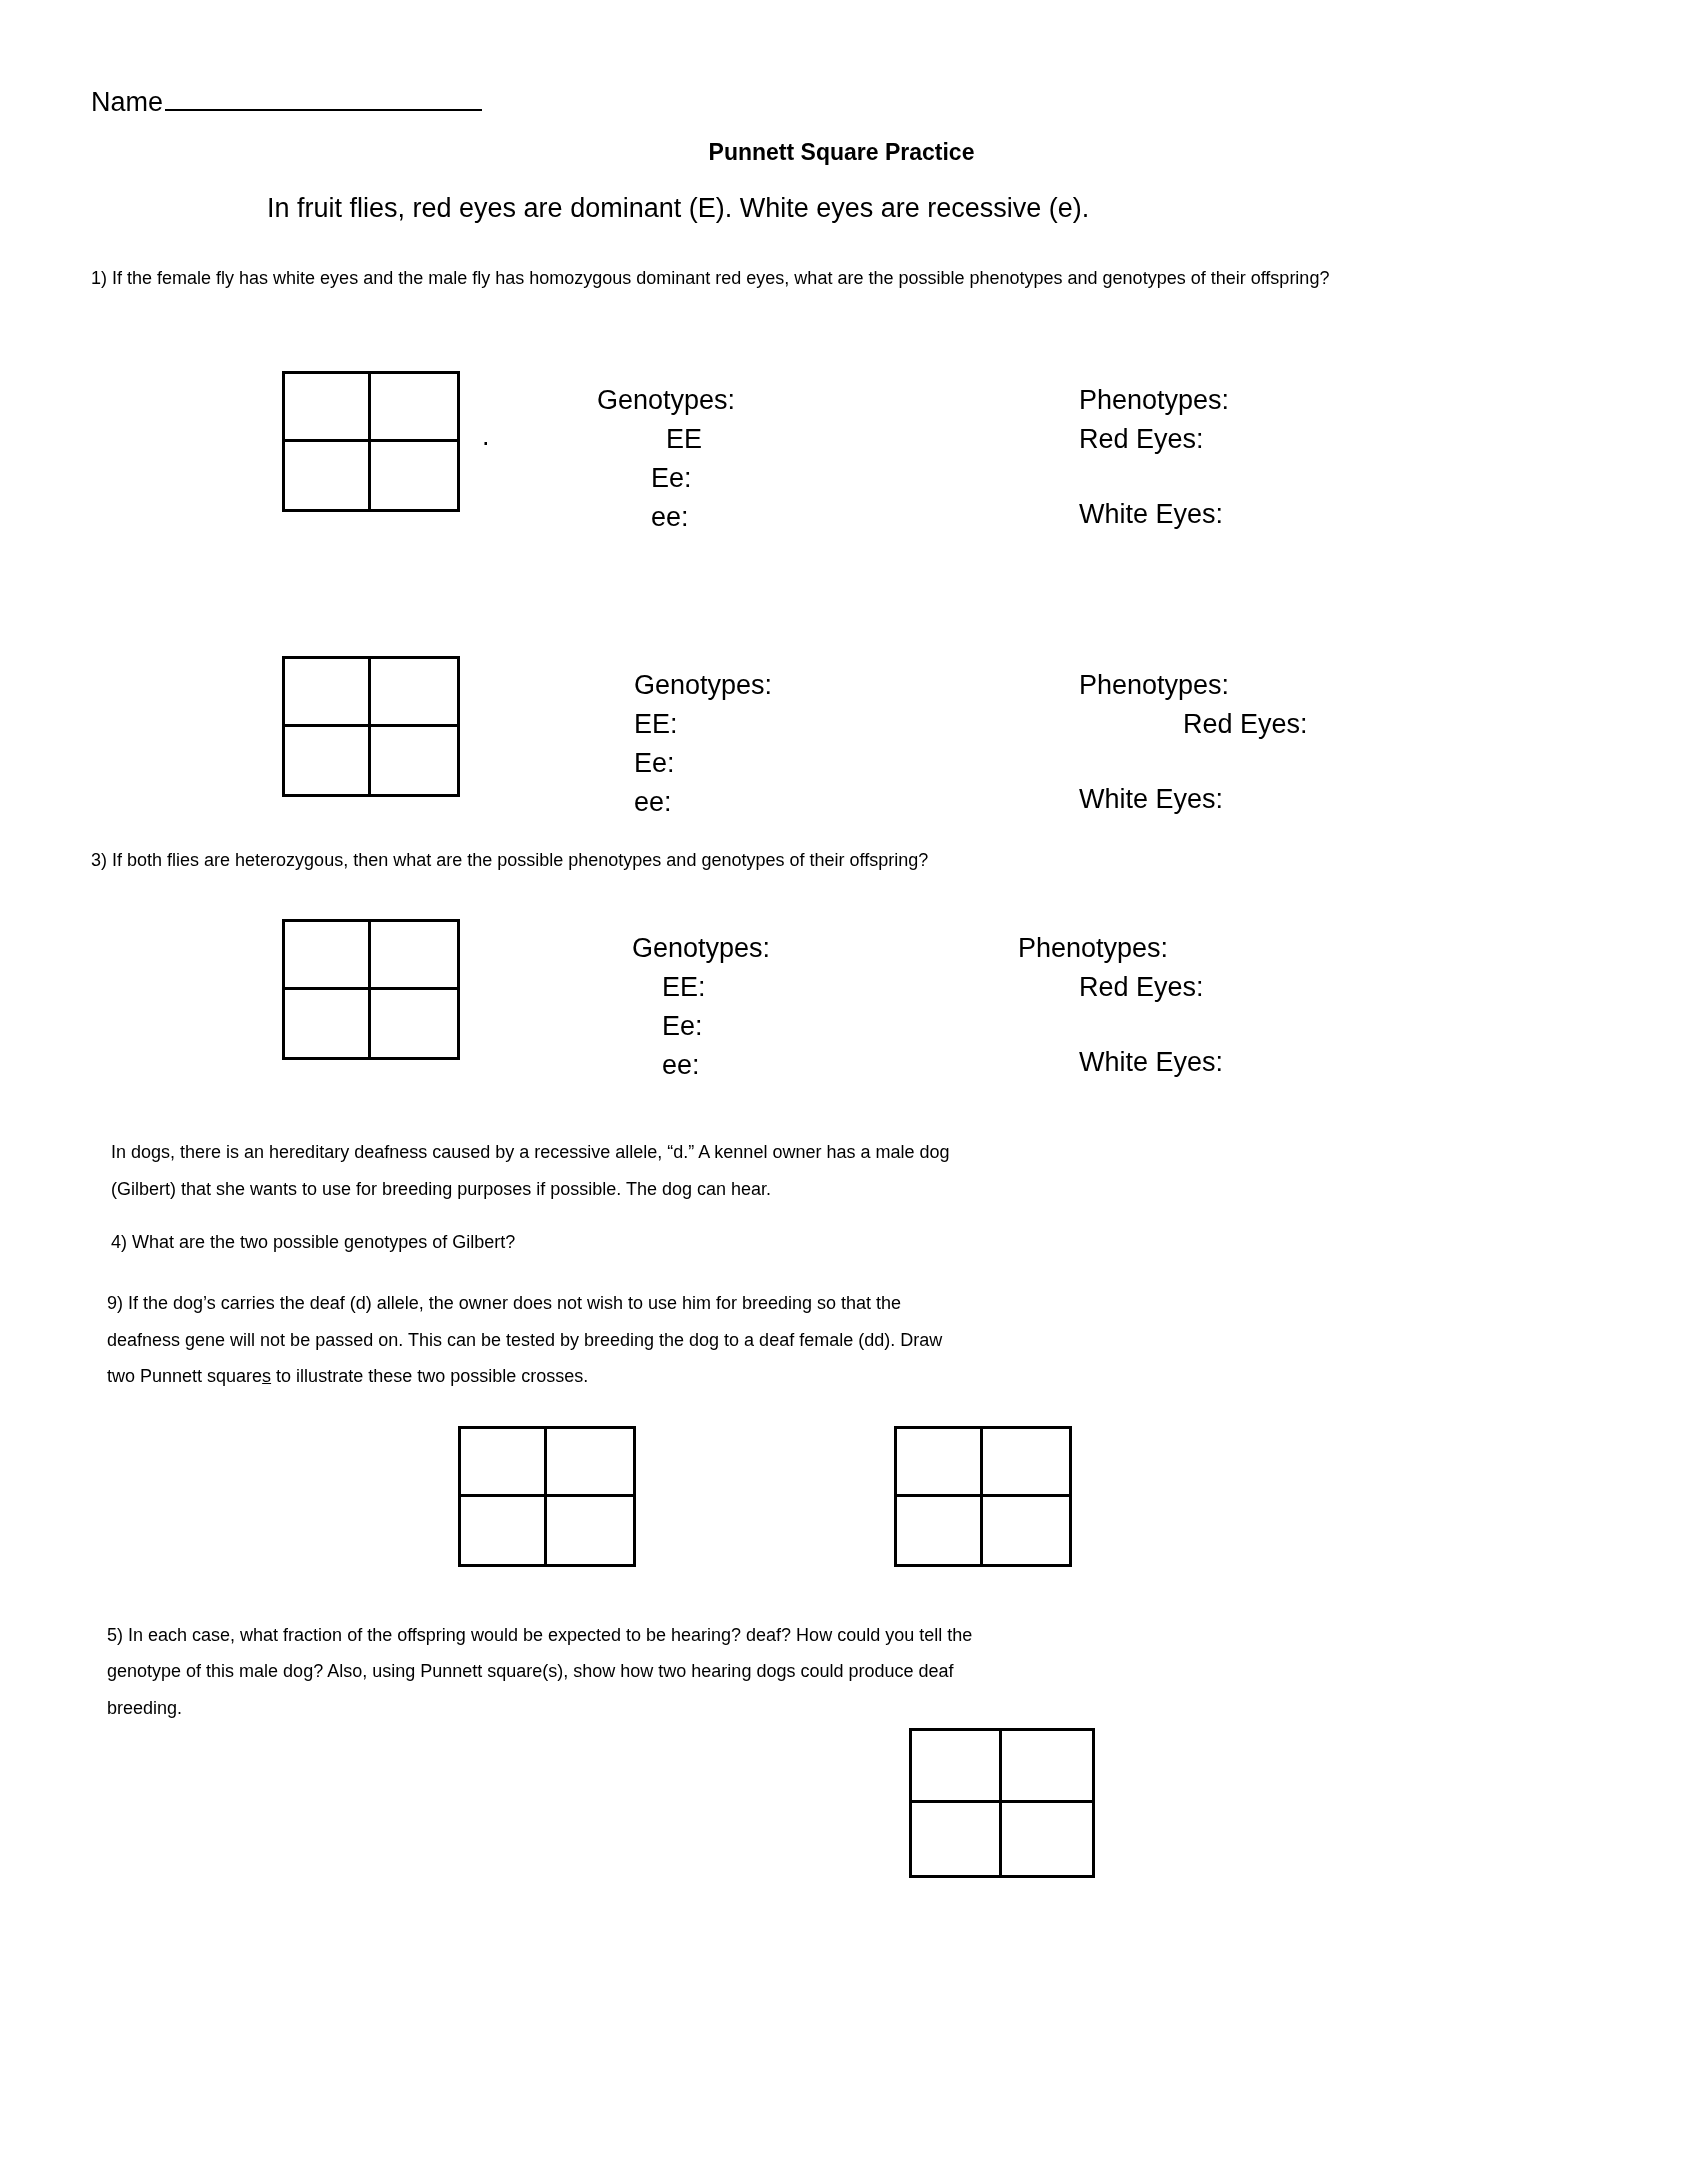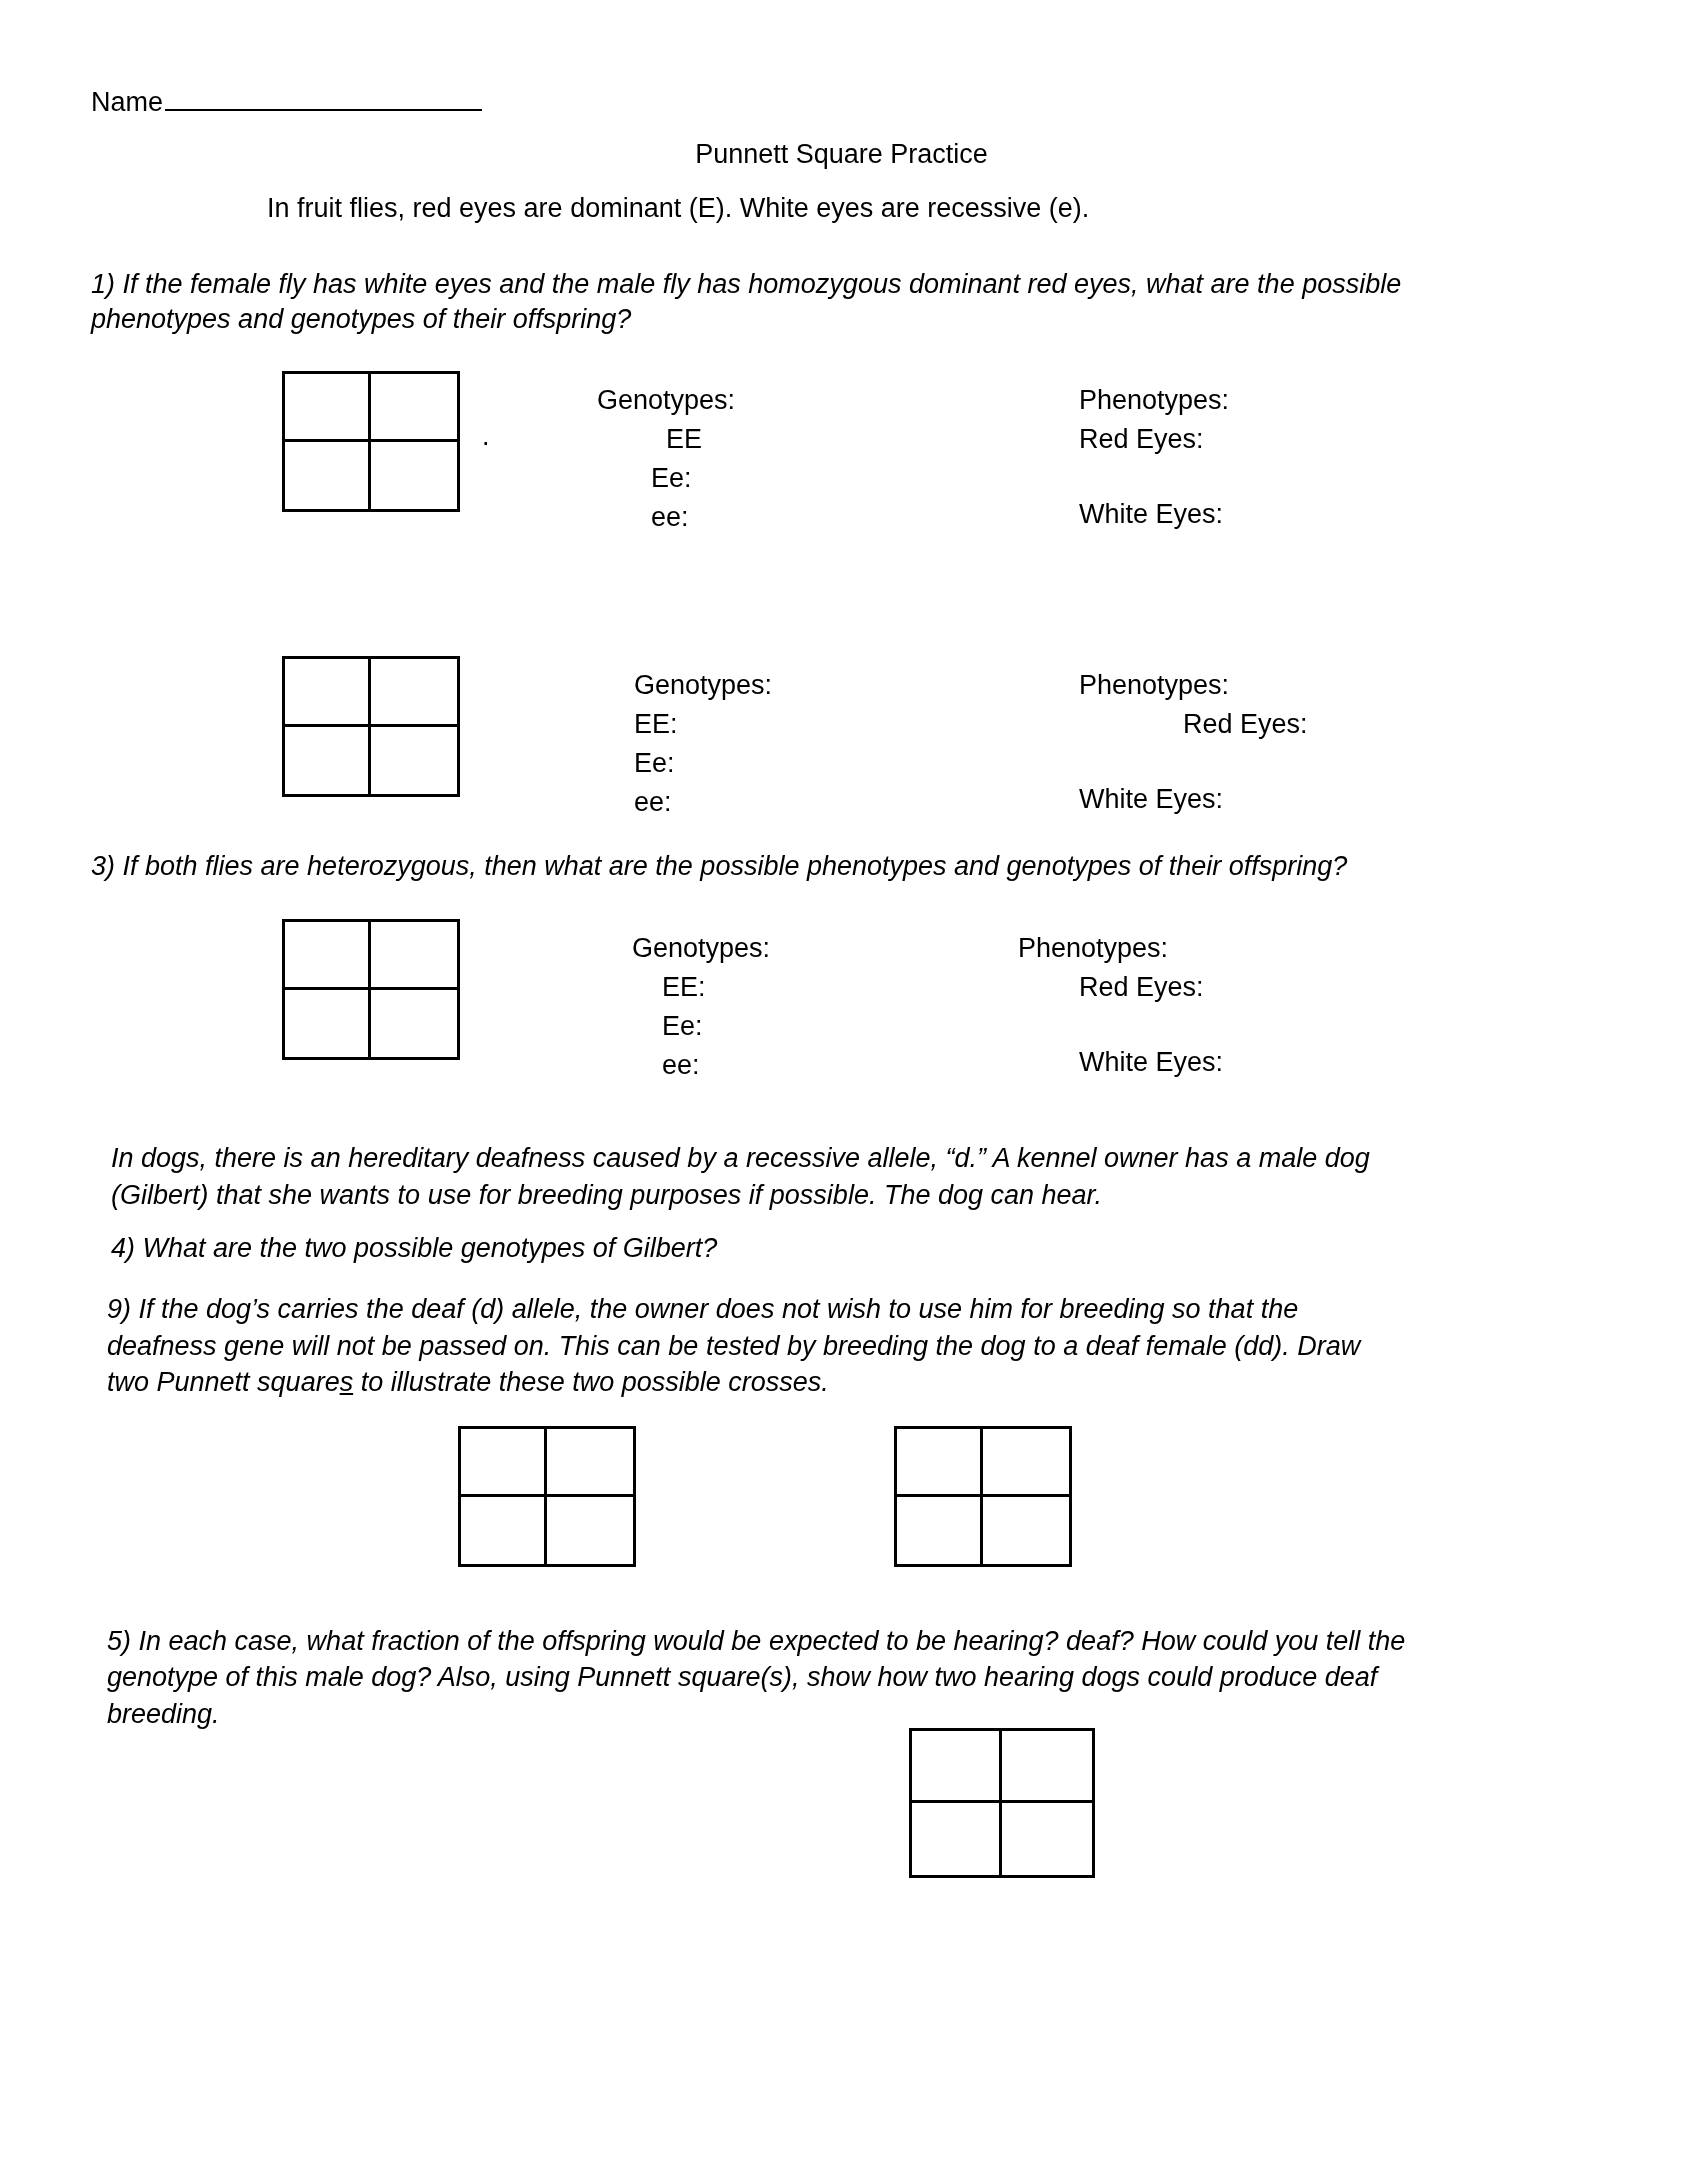--- a/index.html
+++ b/index.html
@@ -42,38 +42,37 @@
     margin-left: 2px;
   }
 
   
   .doc-title {
     position: absolute;
     left: 0;
     right: 0;
     top: 139px;
     text-align: center;
-    font-size: 27px;
-    font-weight: normal;
+    font-size: 23px;
+    font-weight: bold;
   }
 
   
   .intro {
     position: absolute;
     left: 267px;
     top: 193px;
     font-size: 27px;
   }
 
   
   .q-text {
     position: absolute;
-    font-size: 27px;
+    font-size: 18px;
     line-height: 1.30;
-    font-style: italic;
   }
 
   
   .punnett {
     position: absolute;
     border: 3px solid #000;
     box-sizing: border-box;
     display: grid;
     grid-template-columns: 1fr 1fr;
     grid-template-rows: 1fr 1fr;

